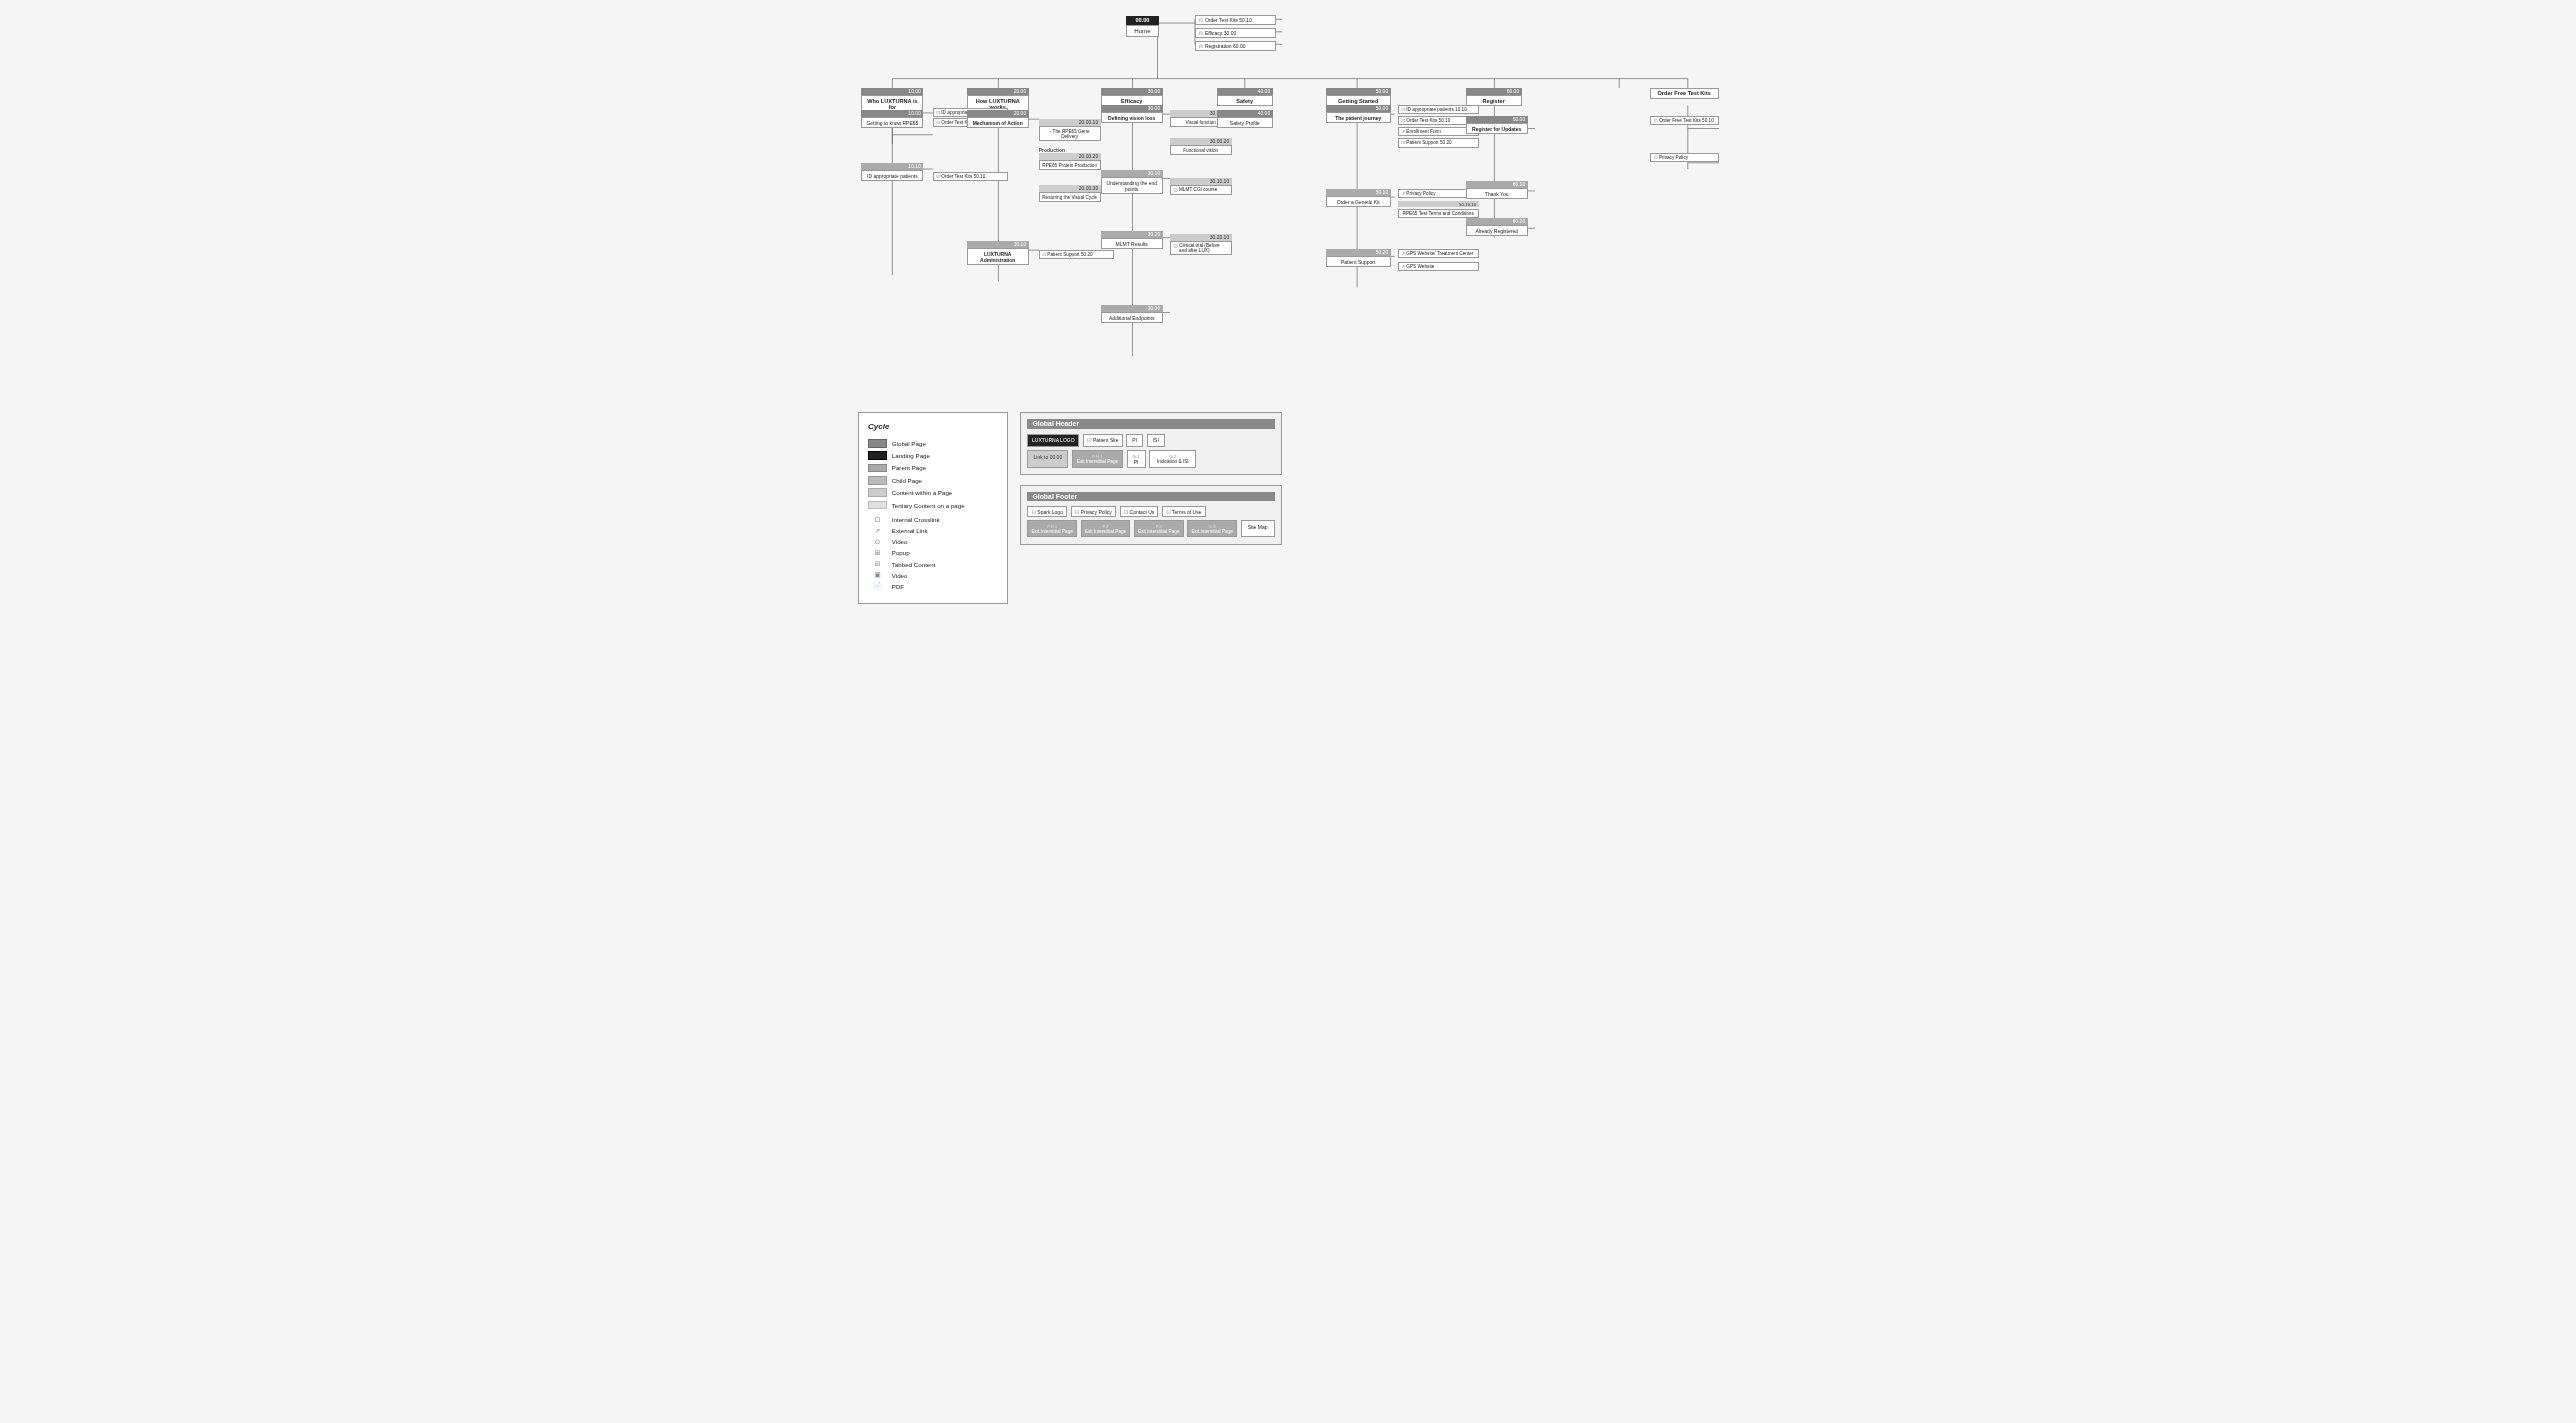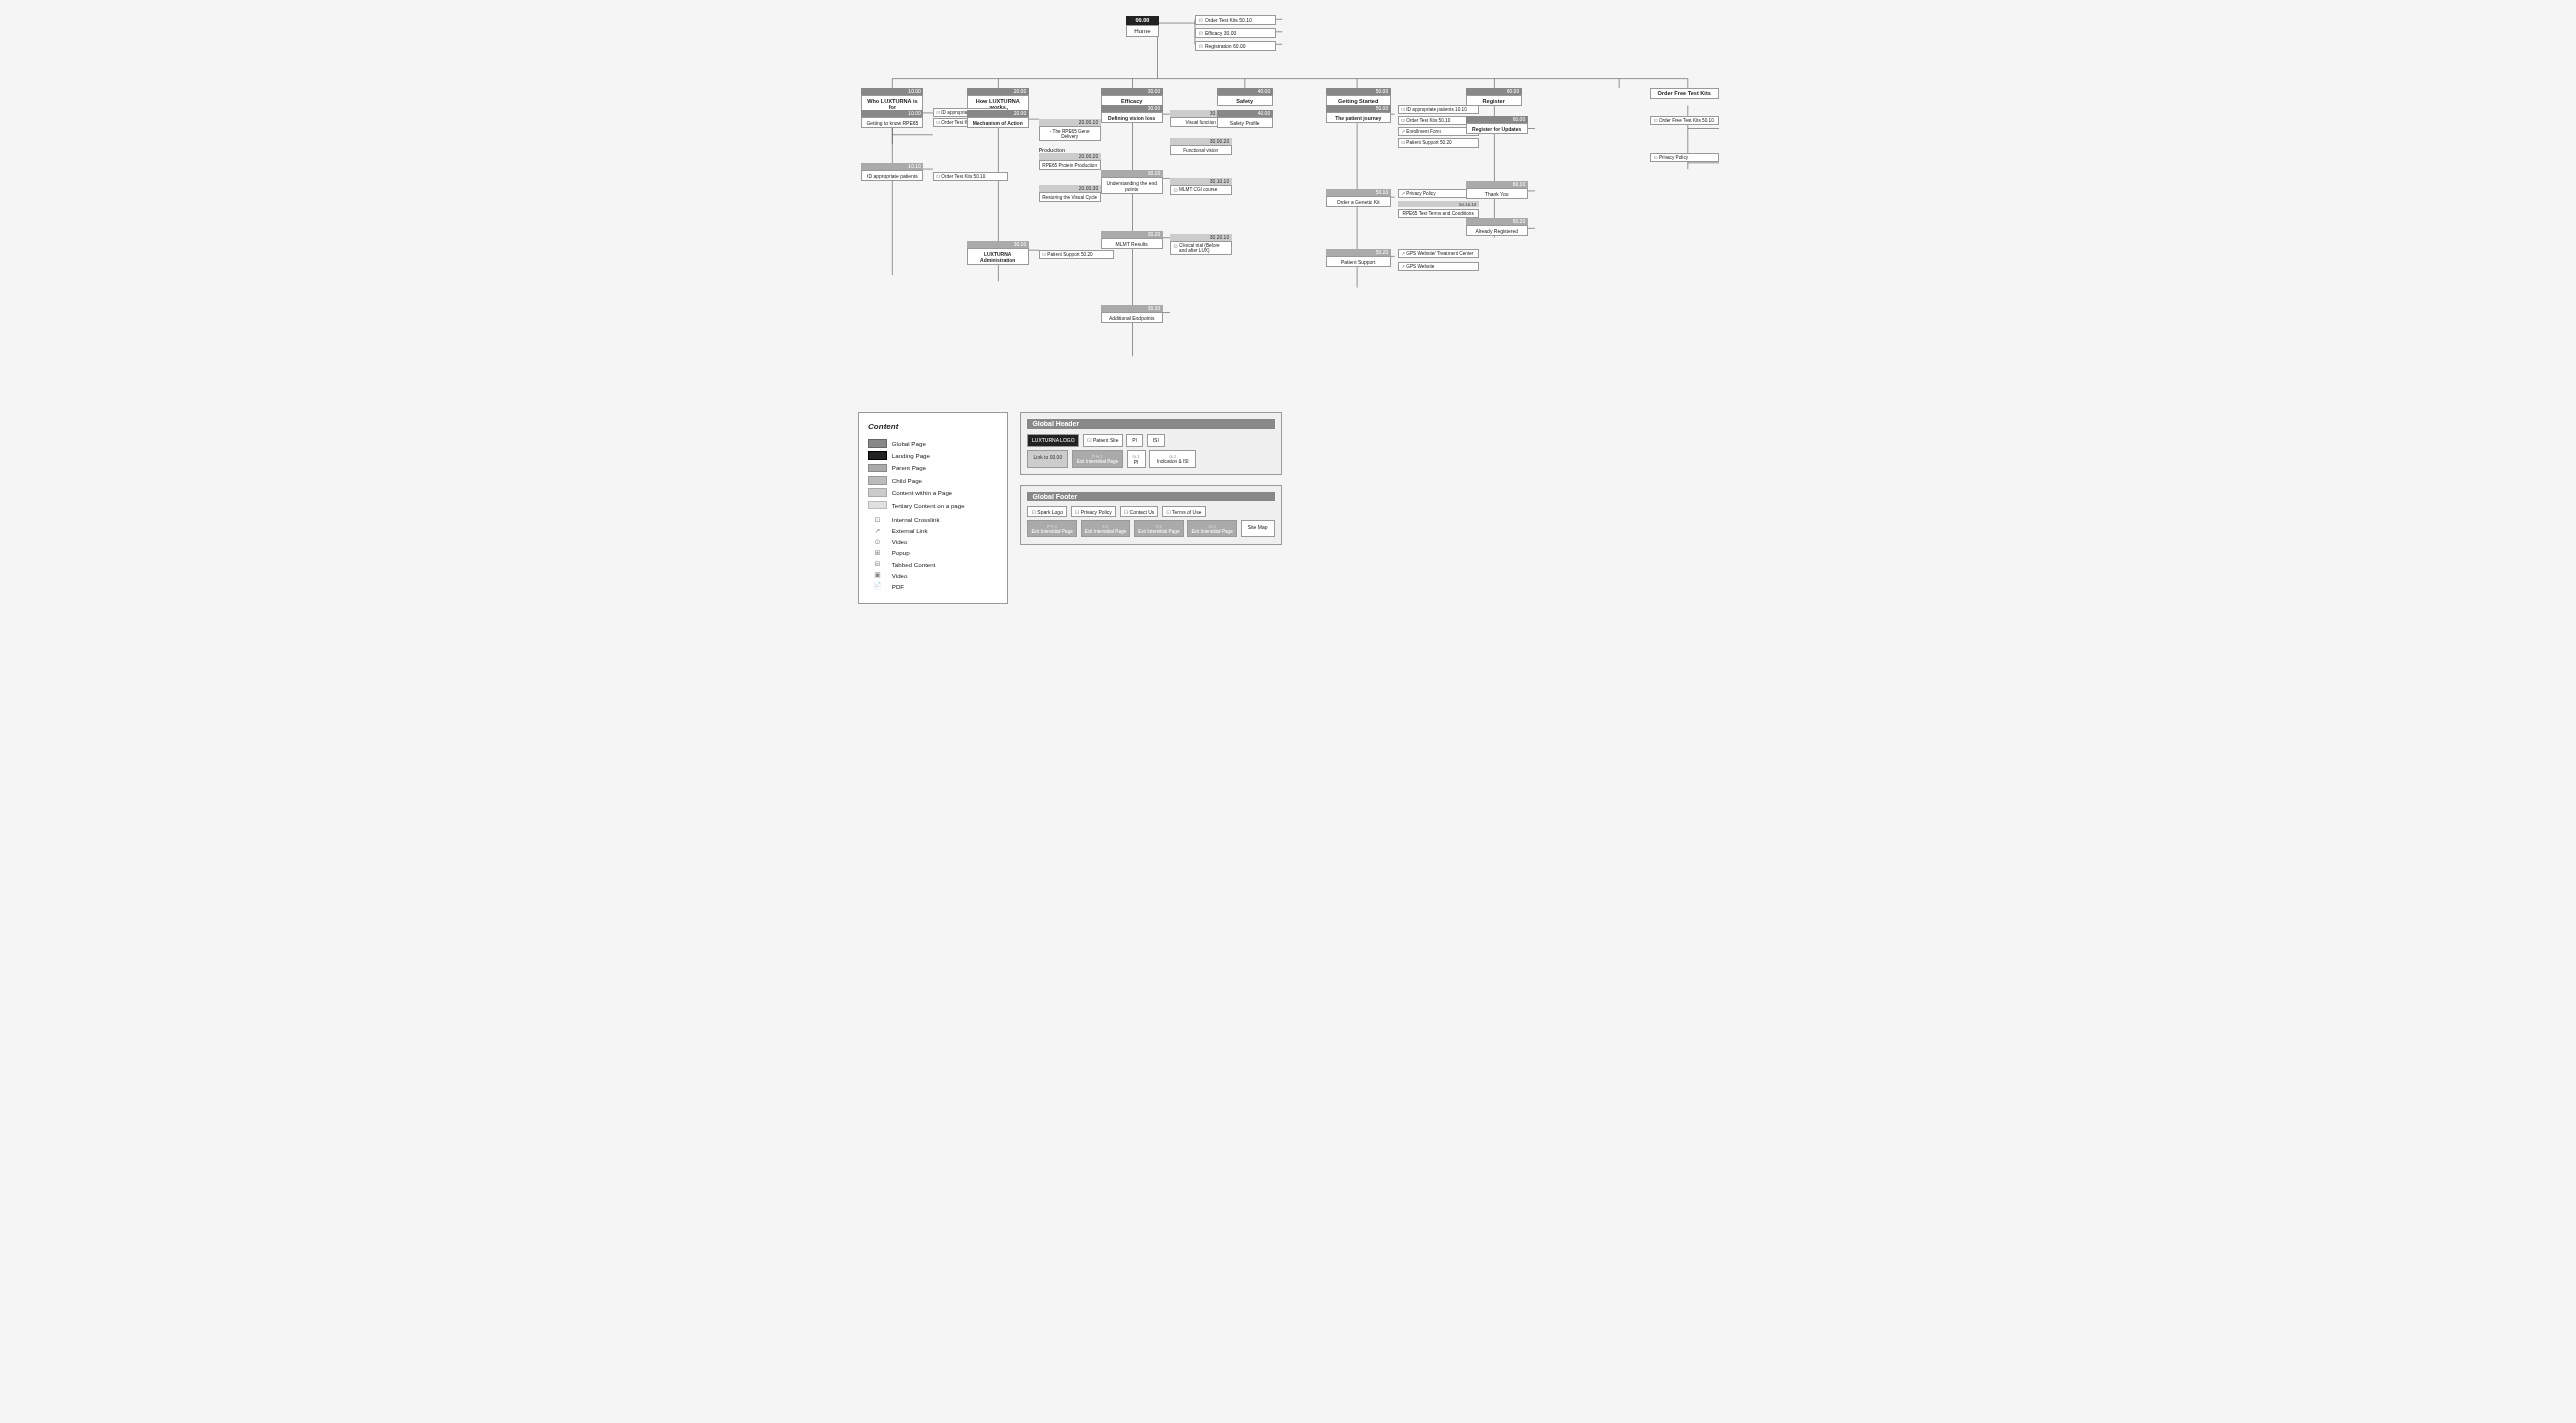--- a/index.html
+++ b/index.html
@@ -329,21 +329,21 @@
         <span style="color:#888;">⊡</span>
         <span>Privacy Policy</span>
       </div>
     </div>
 
   </div>
 
   <div style="display:flex;gap:12.5px;margin-top:6.2px;align-items:flex-start;">
 
     <div style="border:0.6px solid #999;padding:9.4px;background:#fff;min-width:150px;">
-      <div style="font-weight:bold;font-style:italic;font-size:8px;margin-bottom:7.5px;">Content</div>
+      <div style="font-weight:bold;font-style:italic;font-size:8px;margin-bottom:7.5px;">Cycle</div>
 
       <div style="margin-bottom:3.7px;display:flex;align-items:center;gap:5px;">
         <div style="width:18.7px;height:8.7px;background:#888;border:0.6px solid #666;flex-shrink:0;"></div>
         <span style="font-size:6.2px;">Global Page</span>
       </div>
       <div style="margin-bottom:3.7px;display:flex;align-items:center;gap:5px;">
         <div style="width:18.7px;height:8.7px;background:#222;border:0.6px solid #000;flex-shrink:0;"></div>
         <span style="font-size:6.2px;">Landing Page</span>
       </div>
       <div style="margin-bottom:3.7px;display:flex;align-items:center;gap:5px;">

